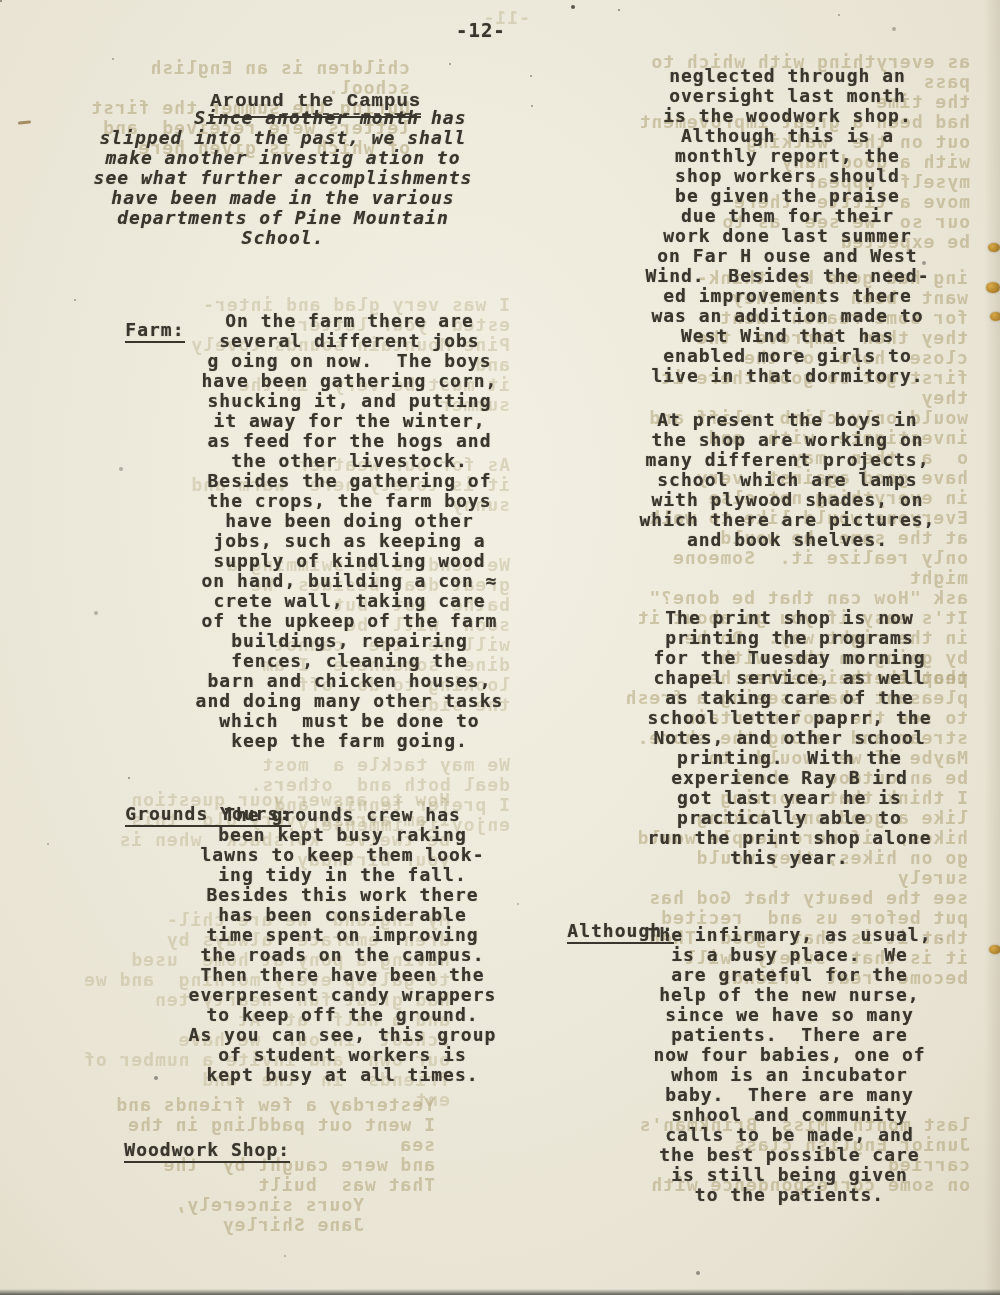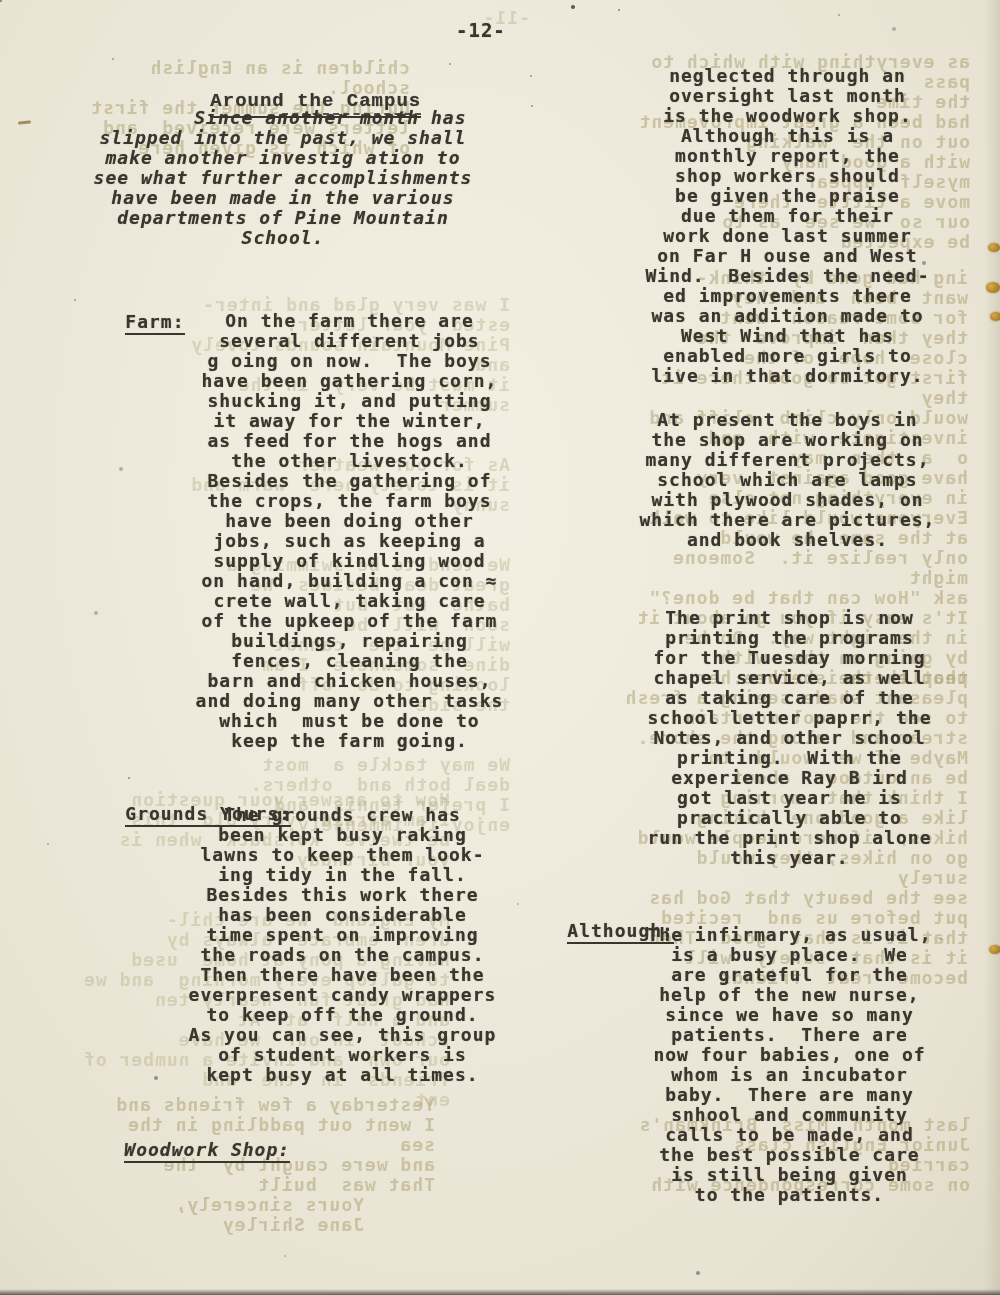--- a/index.html
+++ b/index.html
@@ -187,21 +187,21 @@
     <span class="hd title-hd">Around the Campus</span>
   </p>
   <p class="ink" style="left:78px;top:108px;width:410px;font-style:italic;">        Since another month has
 slipped into the past, we shall
 make another investig ation to
 see what further accomplishments
 have been made in the various
 departments of Pine Mountain
 School.</p>
 
-  <p class="ink" style="left:78px;top:292px;">
+  <p class="ink" style="left:78px;top:300px;">
     <span class="hd">Farm:</span>
   </p>
   <p class="ink" style="left:182px;top:311px;width:335px;">On the farm there are
 several different jobs
 g oing on now.  The boys
 have been gathering corn,
 shucking it, and putting
 it away for the winter,
 as feed for the hogs and
 the other livestock.
@@ -231,21 +231,21 @@
 has been considerable
 time spent on improving
 the roads on the campus.
 Then there have been the
 everpresent candy wrappers
 to keep off the ground.
 As you can see, this group
 of student workers is
 kept busy at all times.</p>
 
-  <p class="ink" style="left:77px;top:1120px;font-style:italic;">
+  <p class="ink" style="left:77px;top:1120px;">
     <span class="hd">Woodwork Shop:</span>
   </p>
 
   <p class="ink" style="left:615px;top:66px;width:345px;">neglected through an
 oversight last month
 is the woodwork shop.
 Although this is a
 monthly report, the
 shop workers should
 be given the praise

